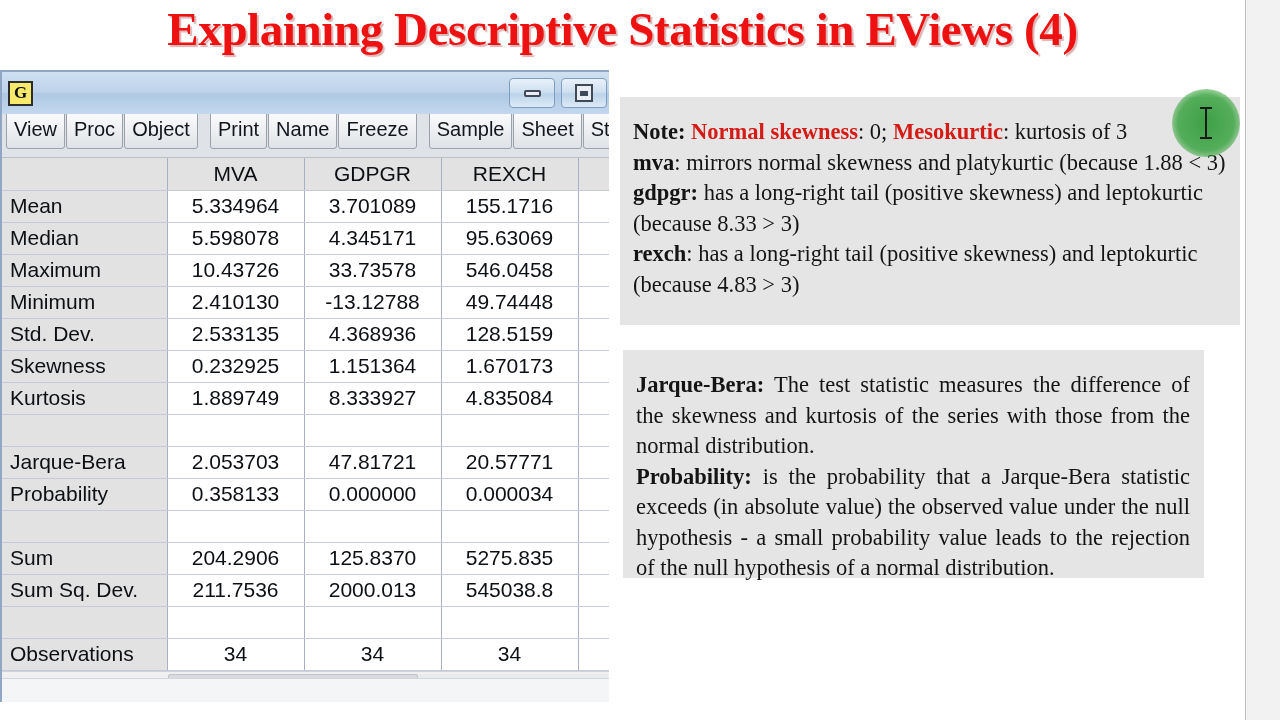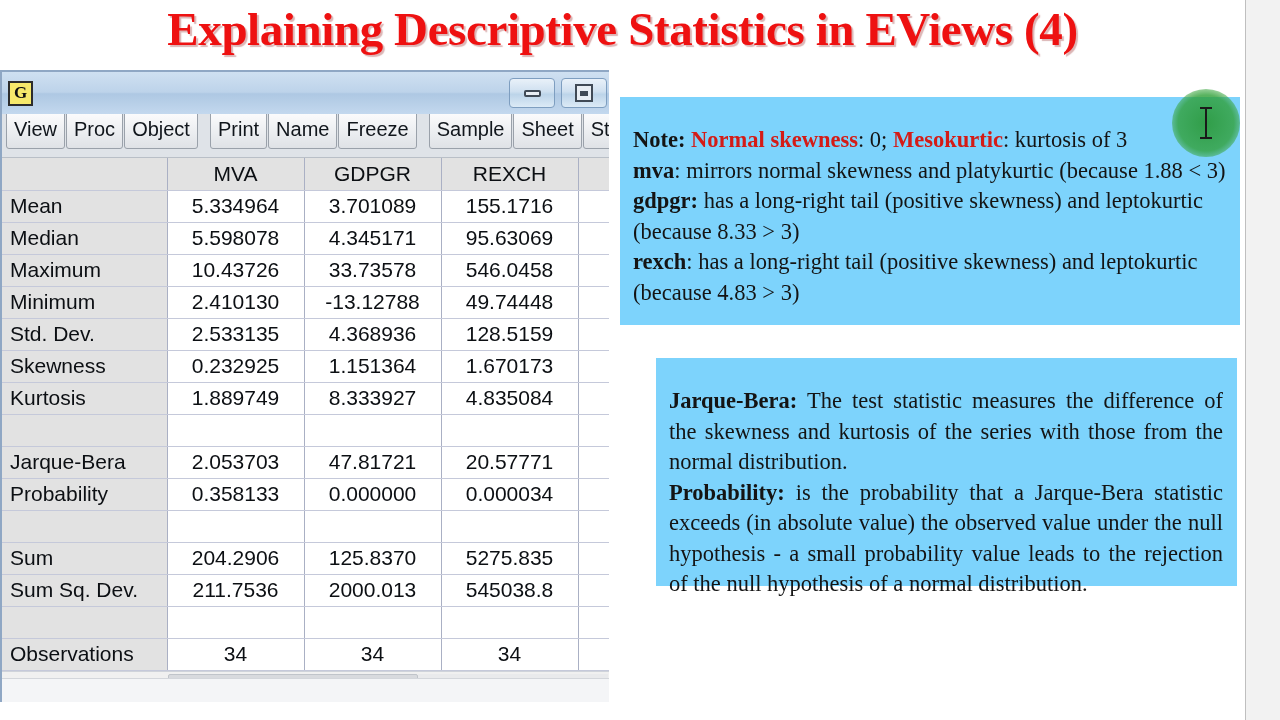--- a/index.html
+++ b/index.html
@@ -113,29 +113,29 @@
     background: #e9eaec;
   }
   #window-footer {
     position: absolute; left: 0; bottom: 0; width: 609px; height: 24px;
     background: #f4f5f7; border-top: 1px solid #d3d6db;
   }
 
   
   .note-box {
     position: absolute;
-    background: #7dd3fc;
+    background: #e5e5e5;
     font-family: "Liberation Serif", serif;
     font-size: 22.5px; line-height: 30.5px; color: #141414;
-    padding: 28px 14px 12px 13px;
+    padding: 20px 14px 12px 13px;
   }
   .note-box b { font-weight: bold; }
   .note-red { color: #d41b16; font-weight: bold; }
   #note-box-1 { left: 620px; top: 97px; width: 620px; height: 228px; }
-  #note-box-2 { left: 623px; top: 358px; width: 581px; height: 228px; text-align: justify; margin-left: 33px; }
+  #note-box-2 { left: 623px; top: 350px; width: 581px; height: 228px; text-align: justify; }
   #note-box-2 .para { text-align: justify; }
 
   
   #cursor-highlight {
     position: absolute; left: 1172px; top: 89px; width: 68px; height: 68px;
     border-radius: 50%;
     background: radial-gradient(circle at 50% 50%, rgba(38,150,48,0.88) 0%, rgba(48,160,56,0.80) 58%, rgba(90,180,80,0.28) 82%, rgba(120,190,90,0.0) 100%);
     pointer-events: none;
   }
   #text-cursor {

